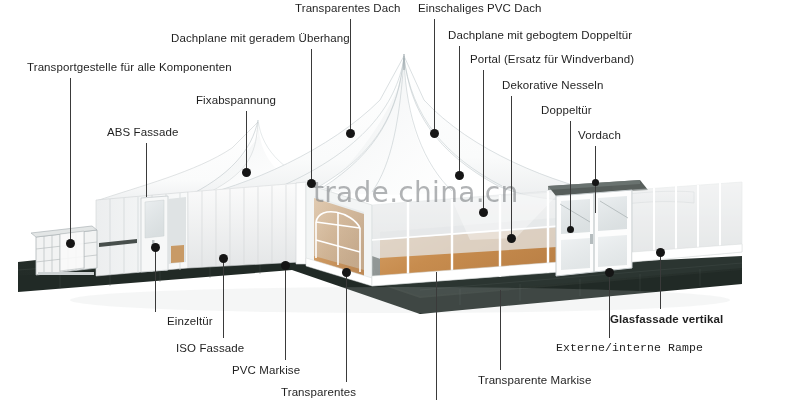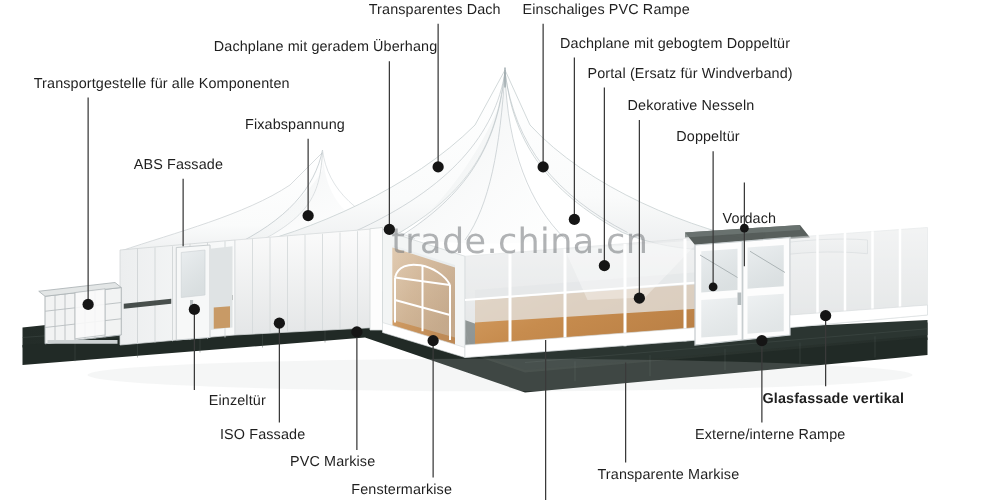--- a/index.html
+++ b/index.html
@@ -284,21 +284,21 @@
       <div class="dot" style="left:311px;top:179px;"></div>
     </div>
 
     <div class="callout">
       <div class="lbl" style="left:295px;top:2px;">Transparentes Dach</div>
       <div class="leader" style="left:350px;top:19px;height:114px;"></div>
       <div class="dot" style="left:350px;top:129px;"></div>
     </div>
 
     <div class="callout">
-      <div class="lbl" style="left:418px;top:2px;">Einschaliges PVC Rampe</div>
+      <div class="lbl" style="left:418px;top:2px;">Einschaliges PVC Dach</div>
       <div class="leader" style="left:434px;top:19px;height:114px;"></div>
       <div class="dot" style="left:434px;top:129px;"></div>
     </div>
 
     <div class="callout">
       <div class="lbl" style="left:448px;top:29px;">Dachplane mit gebogtem Doppeltür</div>
       <div class="leader" style="left:459px;top:46px;height:129px;"></div>
       <div class="dot" style="left:459px;top:171px;"></div>
     </div>
 
@@ -314,21 +314,21 @@
       <div class="dot" style="left:511px;top:234px;"></div>
     </div>
 
     <div class="callout">
       <div class="lbl" style="left:541px;top:104px;">Doppeltür</div>
       <div class="leader" style="left:570px;top:121px;height:109px;"></div>
       <div class="dot small" style="left:570px;top:226px;"></div>
     </div>
 
     <div class="callout">
-      <div class="lbl" style="left:578px;top:129px;margin-top:40px;">Vordach</div>
+      <div class="lbl" style="left:578px;top:129px;">Vordach</div>
       <div class="leader" style="left:595px;top:146px;height:67px;"></div>
       <div class="dot small" style="left:595px;top:179px;"></div>
     </div>
 
     <div class="callout">
       <div class="lbl" style="left:196px;top:94px;text-align:right;">Fixabspannung</div>
       <div class="leader" style="left:246px;top:111px;height:61px;"></div>
       <div class="dot" style="left:246px;top:168px;"></div>
     </div>
 
@@ -349,36 +349,36 @@
       <div class="dot" style="left:223px;top:254px;"></div>
     </div>
 
     <div class="callout">
       <div class="lbl" style="left:232px;top:364px;">PVC Markise</div>
       <div class="leader" style="left:285px;top:265px;height:95px;"></div>
       <div class="dot" style="left:285px;top:261px;"></div>
     </div>
 
     <div class="callout">
-      <div class="lbl" style="left:281px;top:386px;">Fenstermarkise</div>
+      <div class="lbl" style="left:281px;top:386px;">Transparentes</div>
       <div class="leader" style="left:346px;top:272px;height:110px;"></div>
       <div class="dot" style="left:346px;top:268px;"></div>
     </div>
 
     <div class="callout">
       <div class="lbl" style="left:478px;top:374px;">Transparente Markise</div>
       <div class="leader" style="left:500px;top:290px;height:80px;"></div>
     </div>
 
     <div class="callout">
       <div class="leader" style="left:436px;top:272px;height:128px;"></div>
     </div>
 
     <div class="callout">
-      <div class="lbl" style="left:556px;top:342px;">Externe/interne Rampe</div>
+      <div class="lbl" style="left:556px;top:342px;font-family:Liberation Mono, monospace;">Externe/interne Rampe</div>
       <div class="leader" style="left:609px;top:272px;height:66px;"></div>
       <div class="dot" style="left:609px;top:268px;"></div>
     </div>
 
     <div class="callout">
       <div class="lbl" style="left:610px;top:313px;font-weight:bold;">Glasfassade vertikal</div>
       <div class="leader" style="left:660px;top:252px;height:57px;"></div>
       <div class="dot" style="left:660px;top:248px;"></div>
     </div>
 

